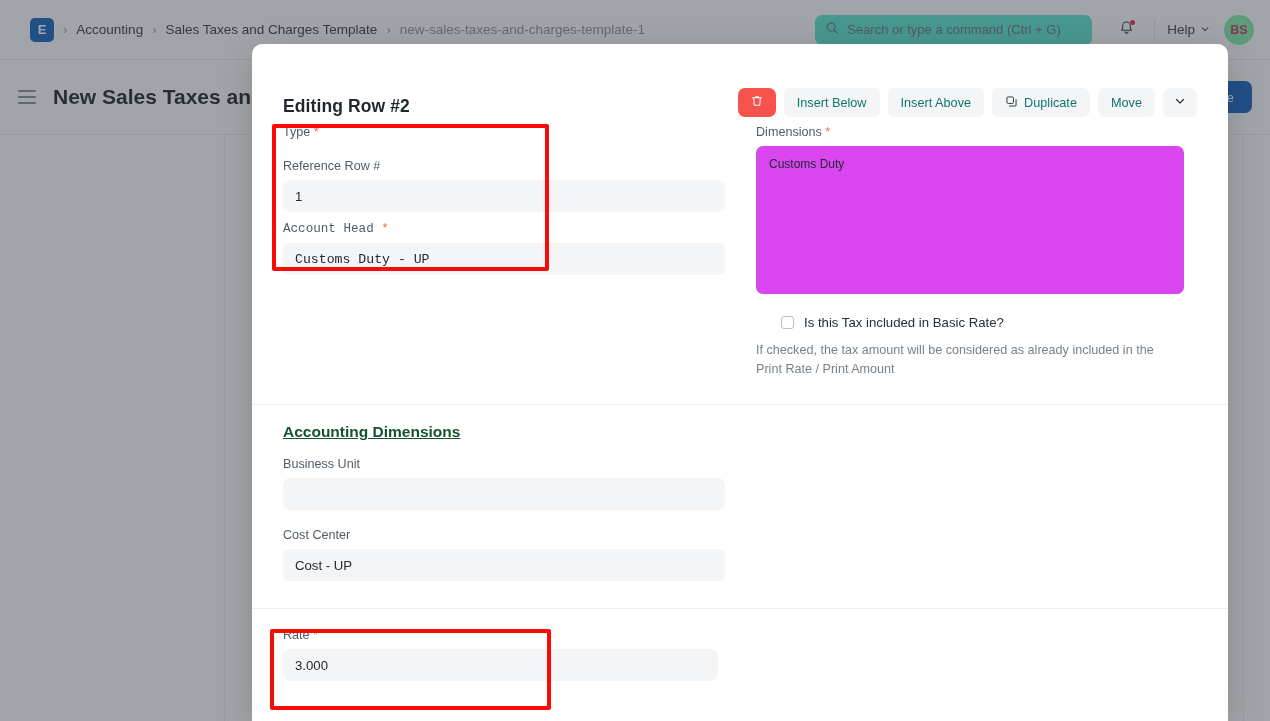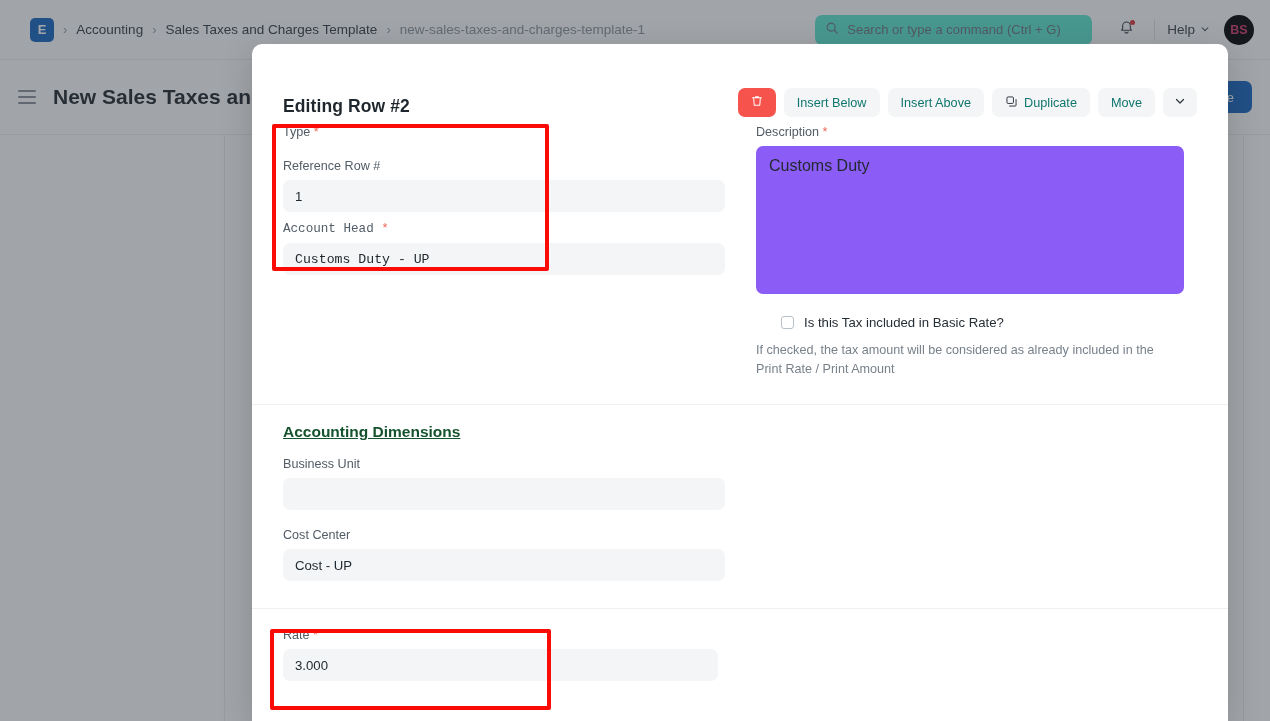--- a/index.html
+++ b/index.html
@@ -104,21 +104,21 @@
     align-items: center;
     gap: 5px;
     font-size: 13.5px;
     color: #3c444c;
     flex: none;
   }
 
   .avatar {
     width: 30px; height: 30px;
     border-radius: 50%;
-    background: #000000;
+    background: #86efac;
     color: #d1386c;
     font-size: 12.5px;
     font-weight: 600;
     display: flex; align-items: center; justify-content: center;
     margin-left: 14px;
     flex: none;
   }
 
   
   .page-head {
@@ -265,24 +265,24 @@
     top: 50%;
     transform: translateY(-50%);
     display: flex;
     flex-direction: column;
     gap: 3px;
     align-items: center;
   }
 
   .textarea {
     height: 148px;
-    background: #8b5cf6;
+    background: #d946ef;
     border-radius: 7px;
     padding: 11px 13px;
-    font-size: 16px;
+    font-size: 12px;
     color: #222a31;
     width: 428px;
   }
 
   .check-row {
     display: flex;
     align-items: center;
     gap: 10px;
     margin-top: 21px;
     margin-left: 25px;
@@ -467,21 +467,21 @@
           </label>
           <div class="control">
             <span>Customs Duty - UP</span>
           </div>
         </div>
       </div>
 
       <div style="padding-top:8px;">
         <div class="field">
           <label class="flabel">
-            <span>Description</span><span class="req"> *</span>
+            <span>Dimensions</span><span class="req"> *</span>
           </label>
           <div class="textarea">
             <span>Customs Duty</span>
           </div>
         </div>
 
         <div class="check-row">
           <span class="checkbox"></span>
           <span class="check-label">Is this Tax included in Basic Rate?</span>
         </div>

